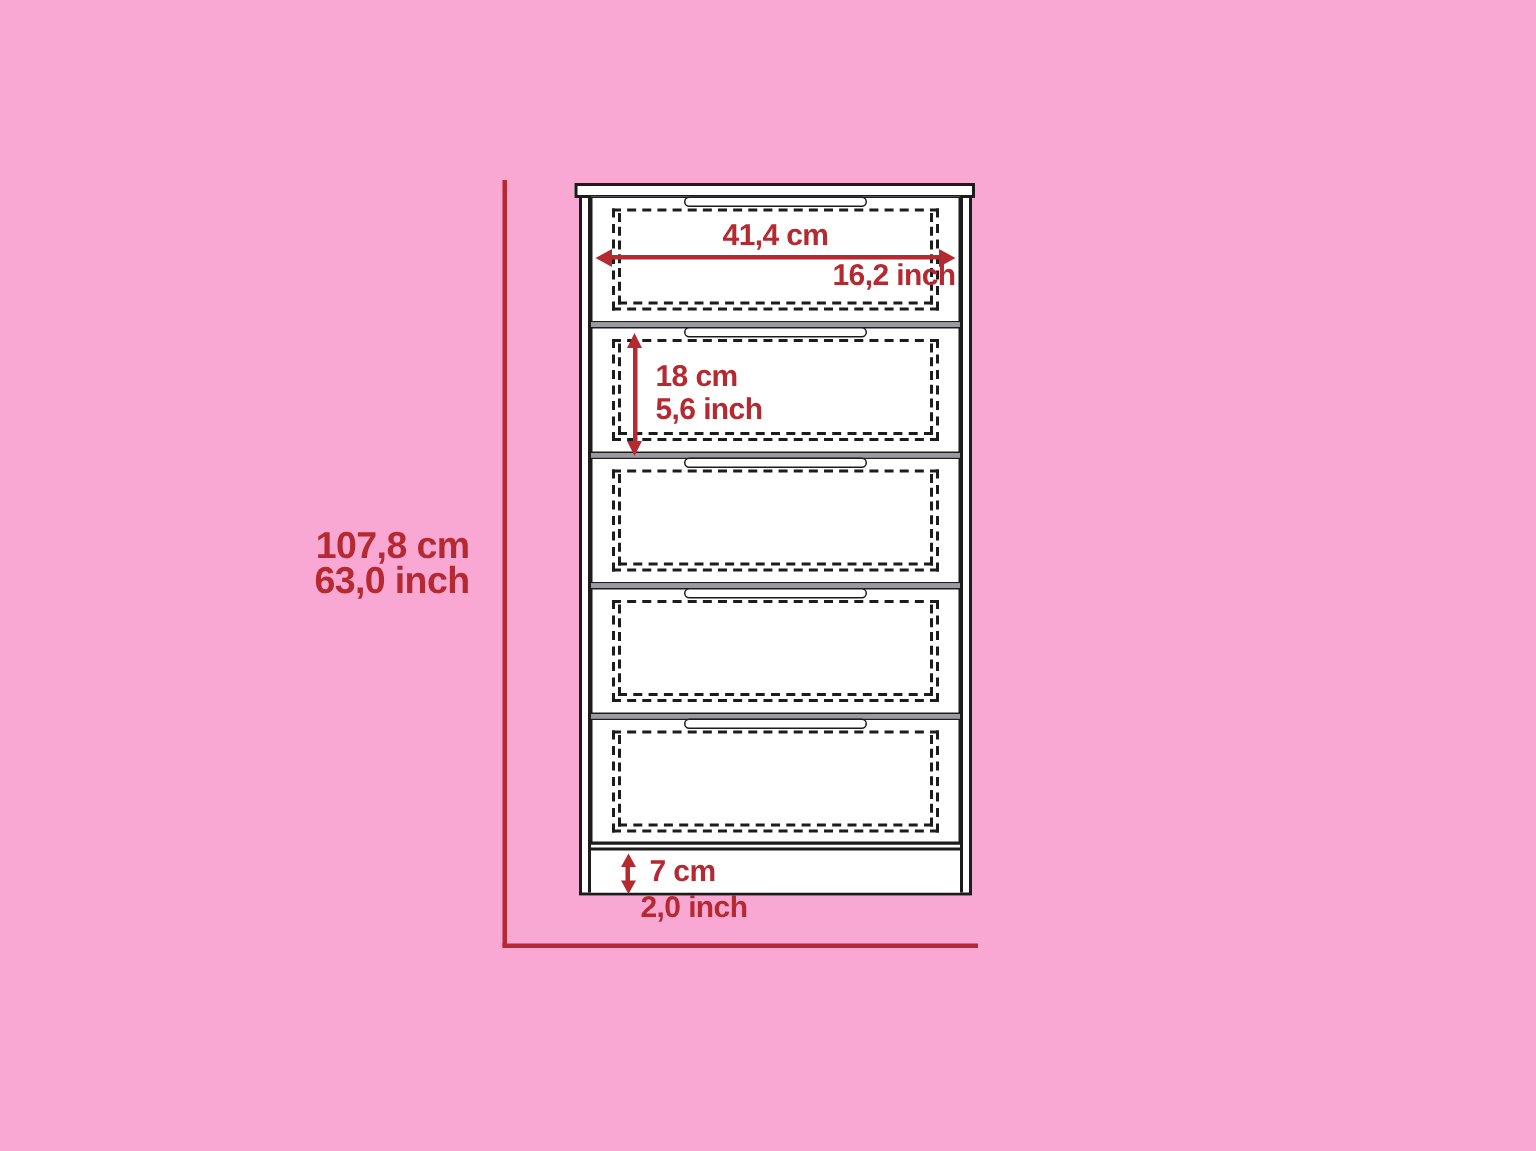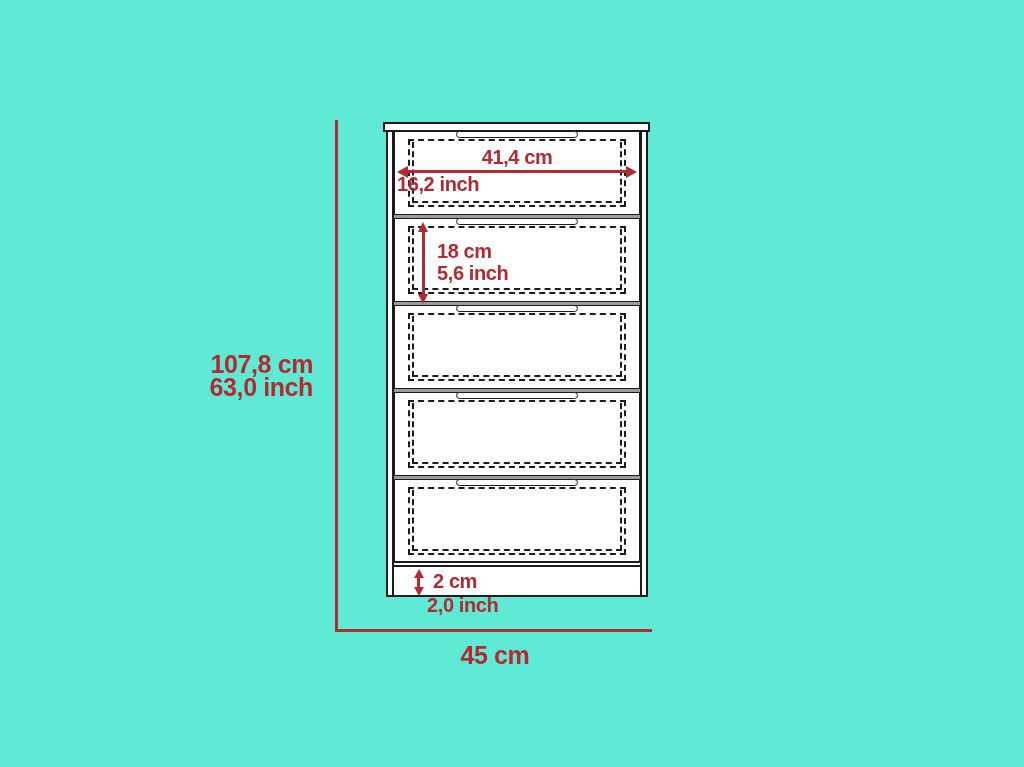--- a/index.html
+++ b/index.html
@@ -1,17 +1,17 @@
 <!DOCTYPE html>
 <html><head>
 <meta charset="utf-8">
 <style>
   html,body{margin:0;padding:0;background:#fff;}
   .canvas{
-    position:relative;width:1024px;height:767px;background:#5eead4;overflow:hidden;
+    position:relative;width:1024px;height:767px;background:#f9a8d4;overflow:hidden;
     font-family:"Liberation Sans",sans-serif;
   }
   .abs{position:absolute;}
   
   .top-panel{
     left:383px;top:122px;width:267px;height:10px;
     border:2px solid #1c1c1c;background:#fff;box-sizing:border-box;
   }
   .body-box{
     left:386px;top:130px;width:262px;height:467px;
@@ -57,21 +57,21 @@
   .arrow-line-v2{left:417px;top:576px;width:3px;height:13px;}
   .head-up2{left:413.5px;top:569px;border-left:5px solid transparent;border-right:5px solid transparent;border-bottom:9px solid #b42a30;}
   .head-down2{left:413.5px;top:587px;border-left:5px solid transparent;border-right:5px solid transparent;border-top:9px solid #b42a30;}
   
   .dim-text{
     position:absolute;color:#b42a30;font-weight:bold;font-size:20px;line-height:21px;
     letter-spacing:-0.4px;white-space:nowrap;
   }
   .dim-text.big{font-size:25px;line-height:23px;}
   .t-width-cm{left:397px;top:147px;width:240px;text-align:center;}
-  .t-width-in{left:397px;top:174px;width:240px;text-align:left;}
+  .t-width-in{left:397px;top:174px;width:240px;text-align:right;}
   .t-dheight-cm{left:437px;top:241px;}
   .t-dheight-in{left:437px;top:263px;}
   .t-theight{left:163px;top:353px;width:150px;text-align:right;}
   .t-base-cm{left:433px;top:571px;}
   .t-base-in{left:427px;top:595px;}
   .t-twidth{left:395px;top:644px;width:200px;text-align:center;}
 </style>
 </head>
 <body>
 
@@ -130,20 +130,19 @@
   <div class="dim-text t-dheight-in">5,6 inch</div>
 
   <div class="dim-text big t-theight">
     <div>107,8 cm</div>
     <div>63,0 inch</div>
   </div>
 
   <div class="abs red arrow-line-v2"></div>
   <div class="abs head head-up2"></div>
   <div class="abs head head-down2"></div>
-  <div class="dim-text t-base-cm">2 cm</div>
+  <div class="dim-text t-base-cm">7 cm</div>
   <div class="dim-text t-base-in">2,0 inch</div>
 
   <div class="dim-text big t-twidth">
-    <div>45 cm</div>
   </div>
 
 </div>
 
 </body></html>

